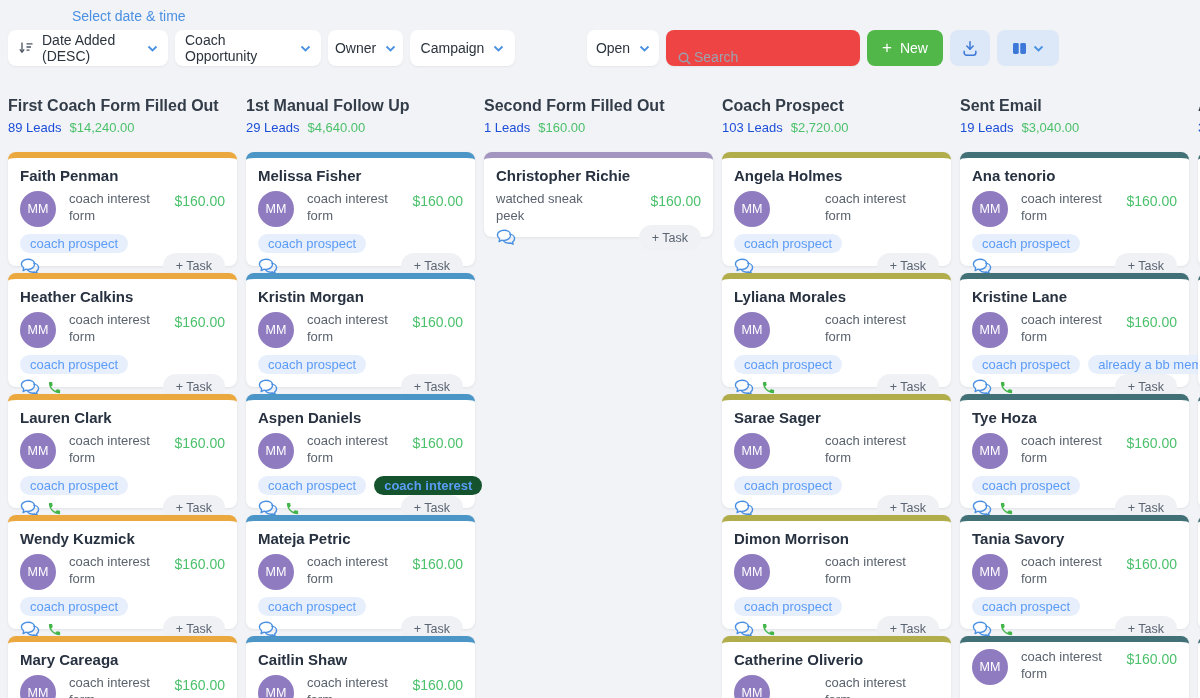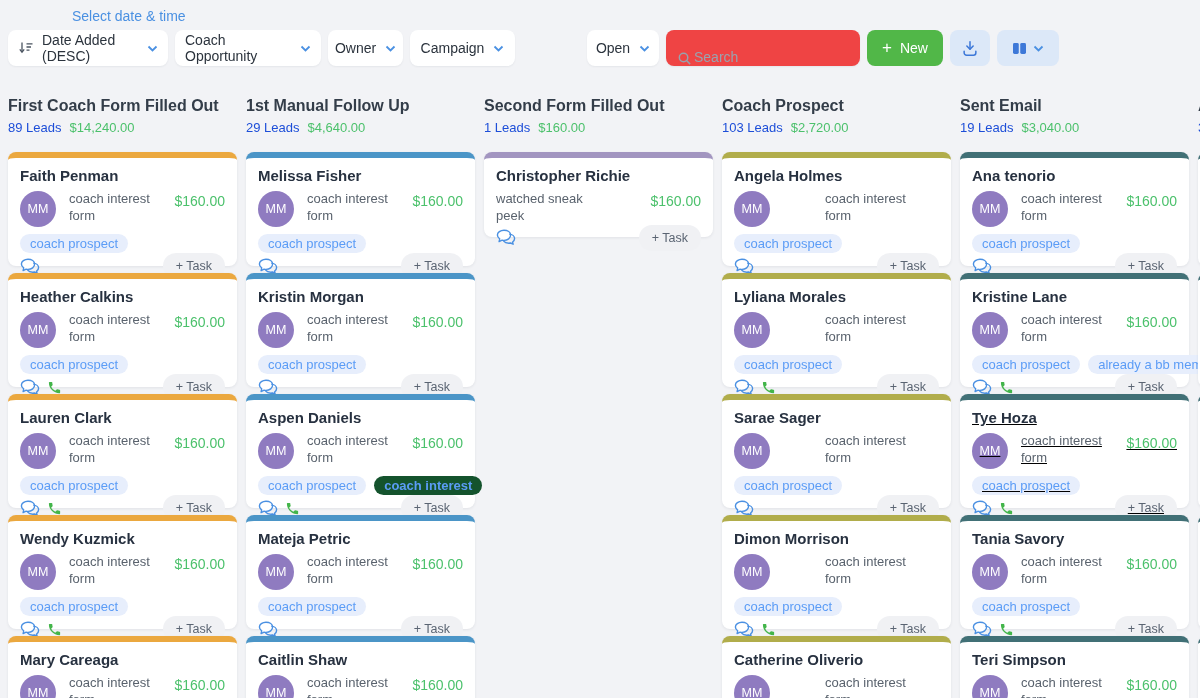--- a/index.html
+++ b/index.html
@@ -587,21 +587,21 @@
               </span>
               <span class="act-icon">
                 <svg width="15" height="15" viewBox="0 0 24 24" fill="#43B54A">
                   <path d="M6.62 10.79a15.05 15.05 0 0 0 6.59 6.59l2.2-2.2a1 1 0 0 1 1.02-.24c1.12.37 2.33.57 3.57.57a1 1 0 0 1 1 1V20a1 1 0 0 1-1 1C10.61 21 3 13.39 3 4a1 1 0 0 1 1-1h3.5a1 1 0 0 1 1 1c0 1.25.2 2.45.57 3.57.11.35.03.74-.25 1.02l-2.2 2.2z"></path>
                 </svg>
               </span>
             </div>
             <button class="task-btn">+ Task</button>
           </div>
         </div>
-        <div class="card" style="border-top-color: rgb(65, 112, 118); text-decoration: underline;">
+        <div class="card" style="border-top-color: rgb(65, 112, 118);">
           <div class="card-name">Tye Hoza</div>
           <div class="card-row">
             <div class="avatar">MM</div>
             <div class="tag">coach interest form</div>
             <div class="value" style="color: rgb(76, 193, 108);">$160.00</div>
           </div>
           <div class="pills">
             <span class="pill" style="background: rgb(231, 238, 252); color: rgb(91, 156, 246);">coach prospect</span>
           </div>
           <div class="card-footer">
@@ -642,21 +642,20 @@
               <span class="act-icon">
                 <svg width="15" height="15" viewBox="0 0 24 24" fill="#43B54A">
                   <path d="M6.62 10.79a15.05 15.05 0 0 0 6.59 6.59l2.2-2.2a1 1 0 0 1 1.02-.24c1.12.37 2.33.57 3.57.57a1 1 0 0 1 1 1V20a1 1 0 0 1-1 1C10.61 21 3 13.39 3 4a1 1 0 0 1 1-1h3.5a1 1 0 0 1 1 1c0 1.25.2 2.45.57 3.57.11.35.03.74-.25 1.02l-2.2 2.2z"></path>
                 </svg>
               </span>
             </div>
             <button class="task-btn">+ Task</button>
           </div>
         </div>
         <div class="card" style="border-top-color: rgb(65, 112, 118);">
-          <div class="card-name">Teri Simpson</div>
           <div class="card-row">
             <div class="avatar">MM</div>
             <div class="tag">coach interest form</div>
             <div class="value" style="color: rgb(76, 193, 108);">$160.00</div>
           </div>
         </div>
       </div>
     </div>
     <div class="column">
       <div class="col-header">

